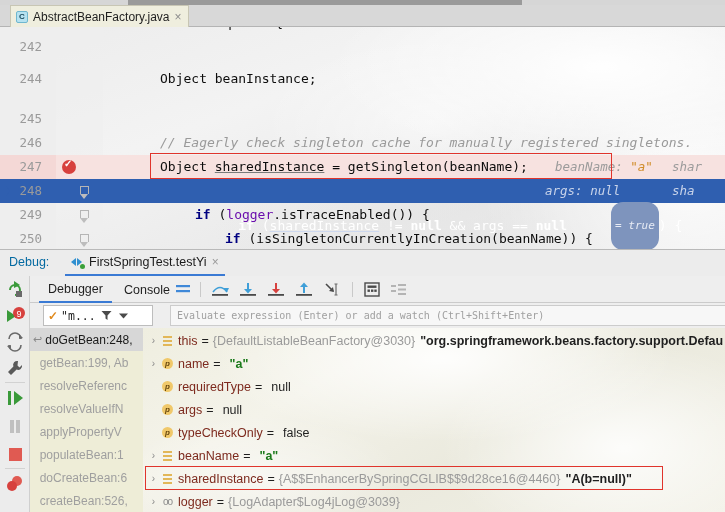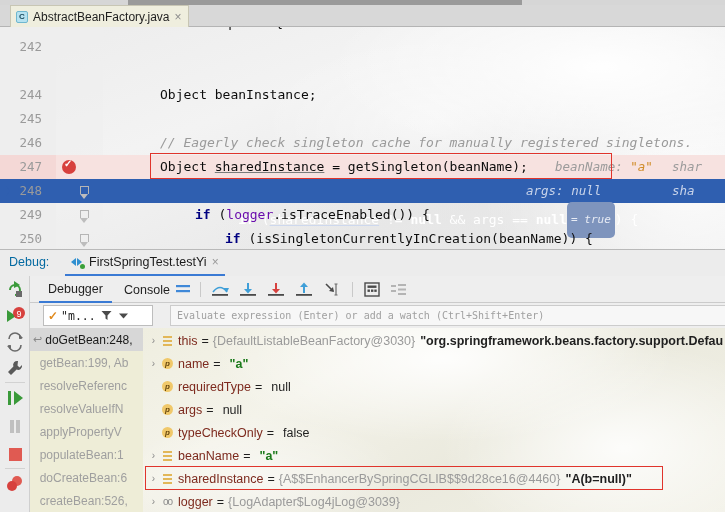--- a/index.html
+++ b/index.html
@@ -69,23 +69,23 @@
              background:#d7413e; }
   .bp-icon::after { content:"✓"; position:absolute; left:2px; top:-2px; font-size:10px;
              color:#ffffff; font-weight:bold; }
   .fold { position:absolute; width:9px; height:12px; }
   .fold i { display:block; width:9px; height:8px; border:1px solid #b5b5b5; border-bottom:none;
             background:transparent; }
   .fold b { display:block; width:0; height:0; margin-left:0px;
             border-left:4.5px solid transparent; border-right:4.5px solid transparent;
             border-top:5px solid #bdbdbd; }
 
-  .inline-badge { display:inline-block; background:#7e94bd; color:#e8ecf5; border-radius:5px;
-                  padding:6px 4px; font-size:11px; font-style:italic;
-                  font-family:"DejaVu Sans Mono", monospace; position:relative; top:-1px; }
+  .inline-badge { display:inline-block; background:#7e94bd; color:#e8ecf5; border-radius:12px;
+                  padding:12px 4px; font-size:11px; font-style:italic;
+                  font-family:"DejaVu Sans Mono", monospace; position:relative; top:-1px;margin-left:44px; }
 
   .redbox { position:absolute; border:1.3px solid #e0342c; pointer-events:none; }
 
   
   .debugwin { position:absolute; left:0; top:249px; width:725px; height:263px; background:#f1f1f1;
               border-top:1px solid #b9b9b9; }
   .dbg-header { position:absolute; left:0; top:0; width:725px; height:26px; background:#ececec; }
   .dbg-label { position:absolute; left:9px; top:5px; font-size:12.5px; color:#0369a1; }
   .dbg-runtab { position:absolute; left:65px; top:0px; height:26px;
                 border-bottom:2px solid #3a7ad4; display:flex; align-items:center; gap:5px;
@@ -187,21 +187,21 @@
       <div class="cline" style="top:-16px;">
         <span class="lnum">241</span>
         <span class="ctext" style="left:103px;"><span class="kw">throws</span> <span style="color:#0d0d0d">BeansException {</span></span>
       </div>
 
       <div class="cline" style="top:8px;">
         <span class="lnum">242</span>
       </div>
 
 
-      <div class="cline" style="top:56px;">
+      <div class="cline" style="top:40px;">
         <span class="lnum">244</span>
         <span class="ctext" style="left:160px;">Object beanInstance;</span>
       </div>
 
       <div class="cline" style="top:80px;">
         <span class="lnum">245</span>
       </div>
 
       <div class="cline" style="top:104px;">
         <span class="lnum">246</span>
@@ -224,21 +224,21 @@
         <svg class="exec-arrow" viewBox="0 0 10 24">
           <polygon points="0,7 6,7 10,12 6,17 0,17" fill="#2f5fb0"></polygon>
         </svg>
         <span class="lnum" style="color:#9a9a9a;">248</span>
         <span class="fold" style="left:80px; top:7px;">
             <i></i>
             <b></b>
           </span>
         <span class="ctext" style="left:160px; color:#ffffff;">
           <span style="color:#ffffff; font-weight:bold;">if</span> (<span class="ul" style="text-decoration-color:#cdd8ee;">sharedInstance</span> != <span style="font-weight:bold;">null</span> &amp;&amp; args == <span style="font-weight:bold;">null</span><span class="inline-badge">= true</span>) {</span>
-        <span class="hint" style="left:526px; color:#c9d4ea;">args: null</span>
+        <span class="hint" style="left:545px; color:#c9d4ea;">args: null</span>
         <span class="hint" style="left:672px; color:#c9d4ea;">sha</span>
       </div>
 
       <div class="cline" style="top:176px;">
         <span class="lnum">249</span>
         <span class="fold" style="left:80px; top:7px;">
             <i></i>
             <b></b>
           </span>
         <span class="ctext" style="left:195px;"><span class="kw">if</span> (<span class="fld">logger</span>.isTraceEnabled()) {</span>

